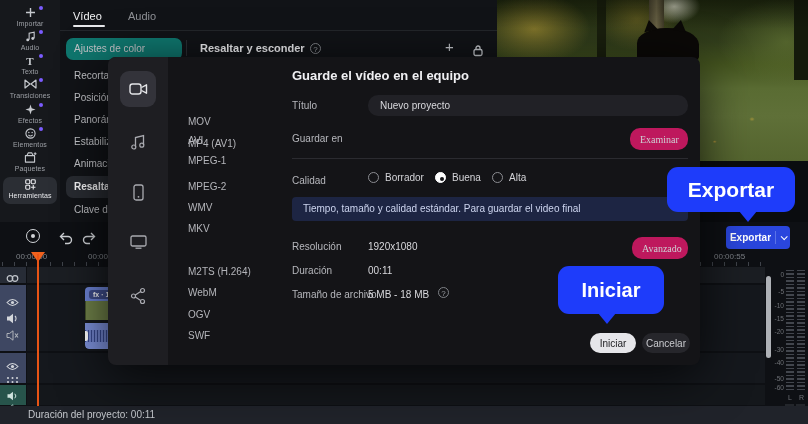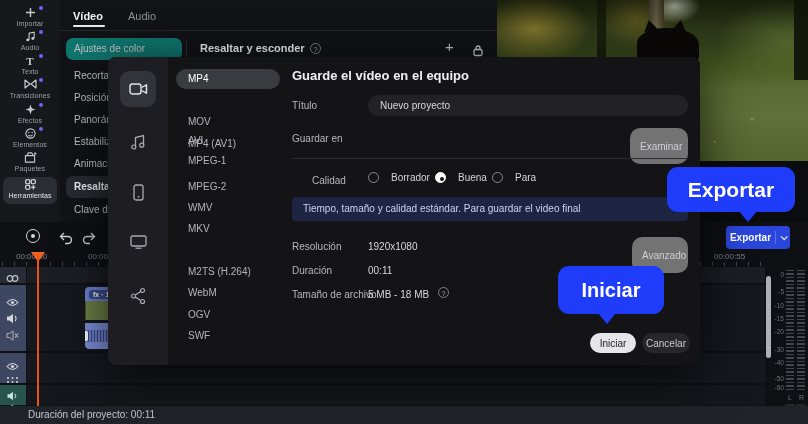--- a/index.html
+++ b/index.html
@@ -48,21 +48,21 @@
   .side-item .ic { position:relative; display:block; height:12px; line-height:12px; }
   .side-item svg { display:inline-block; vertical-align:top; }
   .side-item .lb { display:block; font-size:7px; color:#9da0a6; margin-top:1px; letter-spacing:.1px; }
   .side-item.sel { background:#2b2e34; border-radius:7px; height:27px; padding-top:2px; }
   .side-item.sel .lb { color:#e8e9ec; }
   .dot { position:absolute; top:-1px; right:14px; width:4px; height:4px; border-radius:50%; background:#7b5cff; }
 
   
   .toppanel { left:60px; top:0; width:437px; height:222px; background:#111317; z-index:2; }
   .tab { position:absolute; top:10px; font-size:11px; cursor:pointer; }
-  .tab.v { left:13px; font-weight:bold; color:#f2f2f4; }
+  .tab.v { left:13px; font-weight:normal; color:#f2f2f4; }
   .tab.a { left:68px; color:#8f9196; }
   .tab-underline { position:absolute; left:13px; top:25px; width:32px; height:2px; background:#e8e9ec; border-radius:1px; }
   .top-div { position:absolute; left:0; top:30px; width:437px; height:1px; background:#23262b; }
   .tool-item { position:absolute; left:6px; width:116px; height:22px; line-height:22px; padding-left:8px;
     font-size:10px; color:#c2c3c7; border-radius:7px; cursor:pointer; white-space:nowrap; overflow:hidden; }
   .tool-item.hov { background:#0f766e; }
   .tool-item.sel { background:#282b31; color:#f2f2f4; font-weight:bold; }
   .ph-title { position:absolute; left:140px; top:42px; font-size:11px; font-weight:bold; color:#ededf0; }
   .ph-div { position:absolute; left:126px; top:40px; width:1px; height:16px; background:#2a2d32; }
   .help-c { display:inline-block; width:11px; height:11px; border:1px solid #7e8186; border-radius:50%;
@@ -135,24 +135,24 @@
   .fmt-item.sel { background:#3a3a41; color:#fff; }
   .fmt-fade { position:absolute; left:62px; top:288px; width:120px; height:20px;
     background:linear-gradient(180deg,transparent,#141417 85%); }
   .dlg-title { position:absolute; left:184px; top:11px; font-size:13px; font-weight:bold; color:#f0f0f3; }
   .f-label { position:absolute; left:184px; font-size:10px; color:#b6b7bc; }
   .f-input { position:absolute; left:260px; height:21px; background:#212126; border:none; border-radius:10px;
     color:#d8d8dc; font-size:10px; padding:0 12px; font-family:"Liberation Sans",sans-serif; }
   .f-select { position:absolute; left:260px; width:252px; height:21px; background:#212126; border-radius:10px;
     font-size:10px; color:#d8d8dc; line-height:21px; padding:0 12px; cursor:pointer; }
   .f-select .chev-i { position:absolute; right:12px; top:7px; border-color:#a7a8ad; }
-  .sm-btn { position:absolute; height:36px; background:#737373; border-radius:10px; border:none; color:#cfd0d4;
-    font-size:10px; padding:0 10px; cursor:pointer; font-family:Liberation Sans, sans-serif; }
+  .sm-btn { position:absolute; height:22px; background:#be185d; border-radius:10px; border:none; color:#cfd0d4;
+    font-size:10px; padding:0 10px; cursor:pointer; font-family:Liberation Serif, serif; }
   .dlg-div { position:absolute; left:184px; top:101px; width:396px; height:1px; background:#2b2b30; }
-  .radio { position:absolute; display:flex; align-items:center; gap:12px; cursor:pointer; }
+  .radio { position:absolute; display:flex; align-items:center; gap:6px; cursor:pointer; }
   .rdot { width:11px; height:11px; border-radius:50%; border:1.5px solid #8c8d92; }
   .radio.sel .rdot { background:#fff; border-color:#fff; position:relative; }
   .radio.sel .rdot::after { content:""; position:absolute; left:3.5px; top:3.5px; width:4px; height:4px; border-radius:50%; background:#141417; }
   .radio .rt { font-size:10px; color:#d4d4d8; }
   .banner { position:absolute; left:184px; top:140px; width:396px; height:24px; background:#1d2543; border-radius:4px;
     font-size:10px; color:#ccd4ee; line-height:24px; padding-left:11px; }
   .d-val { position:absolute; left:260px; font-size:10px; color:#d8d8dc; }
   .start-btn { position:absolute; left:482px; top:276px; width:46px; height:20px; background:#e6e6ea; border:none;
     border-radius:10px; font-size:10px; color:#1a1a1e; cursor:pointer; font-family:"Liberation Sans",sans-serif; }
   .cancel-btn { position:absolute; left:534px; top:276px; width:48px; height:20px; background:#26262b; border:none;
@@ -436,21 +436,20 @@
       <div class="rail-item" style="top:221px;">
         <svg width="14" height="16" viewBox="0 0 14 16">
             <circle cx="11.5" cy="2.5" r="2" fill="none" stroke="#a9aab0" stroke-width="1.2"></circle>
             <circle cx="2.5" cy="8" r="2" fill="none" stroke="#a9aab0" stroke-width="1.2"></circle>
             <circle cx="11.5" cy="13.5" r="2" fill="none" stroke="#a9aab0" stroke-width="1.2"></circle>
             <path d="M4.3 7 L9.7 3.4 M4.3 9 L9.7 12.6" stroke="#a9aab0" stroke-width="1.2"></path>
           </svg>
       </div>
     </div>
 
-    <div class="fmt-item sel" style="top:12px;">MP4</div>
     <div class="fmt-item" style="top:34px;margin-top:40px;">AVI</div>
     <div class="fmt-item" style="top:55px;">MOV</div>
     <div class="fmt-item" style="top:77px;">MP4 (AV1)</div>
     <div class="fmt-item" style="top:94px;">MPEG-1</div>
     <div class="fmt-item" style="top:120px;">MPEG-2</div>
     <div class="fmt-item" style="top:141px;">WMV</div>
     <div class="fmt-item" style="top:162px;">MKV</div>
     <div class="fmt-item" style="top:205px;">M2TS (H.264)</div>
     <div class="fmt-item" style="top:226px;">WebM</div>
     <div class="fmt-item" style="top:248px;">OGV</div>
@@ -460,32 +459,32 @@
     <div class="dlg-title">Guarde el vídeo en el equipo</div>
 
     <div class="f-label" style="top:43px;">Título</div>
     <input class="f-input" style="top: 38px; width: 320px;" readonly="" value="Nuevo proyecto">
 
     <div class="f-label" style="top:76px;">Guardar en</div>
     <button class="sm-btn" style="left:522px;top:71px;width:58px;">Examinar</button>
 
     <div class="dlg-div"></div>
 
-    <div class="f-label" style="top:118px;margin-left:20px;">Calidad</div>
+    <div class="f-label" style="top:118px;">Calidad</div>
     <div class="radio" style="left:260px;top:115px;">
       <span class="rdot"></span>
         <span class="rt">Borrador</span>
     </div>
     <div class="radio sel" style="left:327px;top:115px;">
       <span class="rdot"></span>
         <span class="rt">Buena</span>
     </div>
     <div class="radio" style="left:384px;top:115px;">
       <span class="rdot"></span>
-        <span class="rt">Para</span>
+        <span class="rt">Alta</span>
     </div>
 
     <div class="banner">Tiempo, tamaño y calidad estándar. Para guardar el video final</div>
 
     <div class="f-label" style="top:184px;">Resolución</div>
     <div class="d-val" style="top:184px;">1920x1080</div>
     <button class="sm-btn" style="left:524px;top:180px;width:56px;">Avanzado</button>
 
     <div class="f-label" style="top:208px;">Duración</div>
     <div class="d-val" style="top:208px;">00:11</div>

